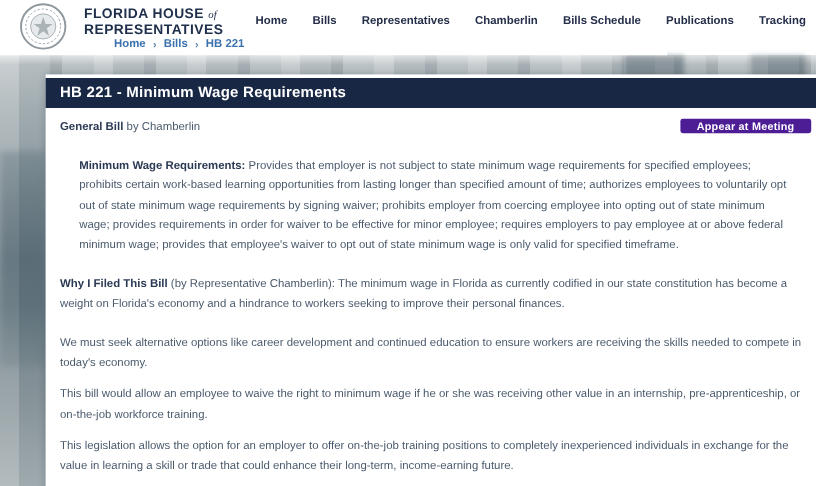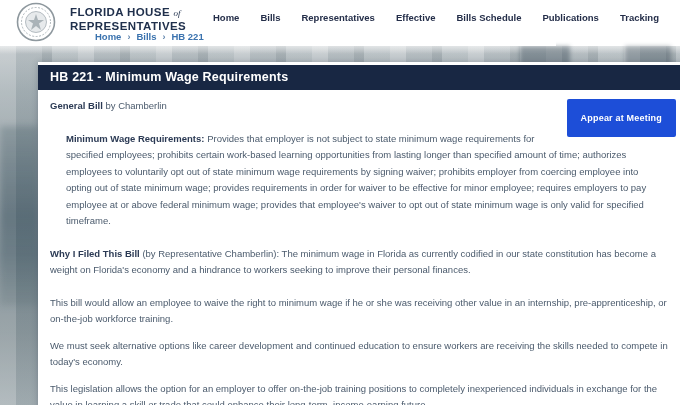--- a/index.html
+++ b/index.html
@@ -77,25 +77,25 @@
     padding-left: 12px; letter-spacing: 0.2px;
   }
   .content {
     padding: 8px 15px 10px 12px;
     font-size: 9.5px; line-height: 16.5px; color: #4a5a6c;
   }
   .content b, .content .lbl { color: #2b3a54; font-weight: bold; }
   .appear-btn {
     float: right;
     margin: 1px 0 6px 12px;
-    background: #1d4ed8; color: #ffffff;
+    background: #4c1d95; color: #ffffff;
     border: none; border-radius: 2px;
     font-family: "Liberation Sans", sans-serif;
     font-size: 9px; font-weight: bold; letter-spacing: 0.2px;
-    padding: 14px 14px;
+    padding: 1px 14px;
     cursor: pointer;
   }
   p.general { margin: 0 16px 7px 0; }
   p.summary { margin: 16px; }
   p.effective { margin: 7px 0 0 0; }
   p.why { margin: 7px 0 16px 0; }
   p.statement { margin: 10px 0 0 0; }
 </style>
 </head>
 <body>
@@ -114,21 +114,21 @@
     <path d="M20 12 L22 18 L28 18 L23 21.5 L25 28 L20 24 L15 28 L17 21.5 L12 18 L18 18 Z" fill="#aab3b8"></path>
   </svg>
   <div class="logo-text">
     <div><span>FLORIDA HOUSE</span> <span class="of">of</span></div>
     <div><span>REPRESENTATIVES</span></div>
   </div>
   <nav class="main-nav">
     <span>Home</span>
     <span>Bills</span>
     <span>Representatives</span>
-    <span>Effective</span>
+    <span>Chamberlin</span>
     <span>Bills Schedule</span>
     <span>Publications</span>
     <span>Tracking</span>
   </nav>
   <div class="breadcrumb">
     <span>Home</span>
     <span class="sep">›</span>
     <span>Bills</span>
     <span class="sep">›</span>
     <span>HB 221</span>
@@ -151,18 +151,18 @@
       <b>Minimum Wage Requirements:</b>
       <span>Provides that employer is not subject to state minimum wage requirements for specified employees; prohibits certain work-based learning opportunities from lasting longer than specified amount of time; authorizes employees to voluntarily opt out of state minimum wage requirements by signing waiver; prohibits employer from coercing employee into opting out of state minimum wage; provides requirements in order for waiver to be effective for minor employee; requires employers to pay employee at or above federal minimum wage; provides that employee's waiver to opt out of state minimum wage is only valid for specified timeframe.</span>
     </p>
 
 
     <p class="why">
       <b>Why I Filed This Bill</b>
       <span>(by Representative Chamberlin):  The minimum wage in Florida as currently codified in our state constitution has become a weight on Florida's economy and a hindrance to workers seeking to improve their personal finances.</span>
     </p>
 
+    <p class="statement">We must seek alternative options like career development and continued education to ensure workers are receiving the skills needed to compete in today's economy.</p>
     <p class="statement">This bill would allow an employee to waive the right to minimum wage if he or she was receiving other value in an internship, pre-apprenticeship, or on-the-job workforce training.</p>
-    <p class="statement">We must seek alternative options like career development and continued education to ensure workers are receiving the skills needed to compete in today's economy.</p>
     <p class="statement">This legislation allows the option for an employer to offer on-the-job training positions to completely inexperienced individuals in exchange for the value in learning a skill or trade that could enhance their long-term, income-earning future.</p>
 
   </div>
 </div>
 
 </body></html>

